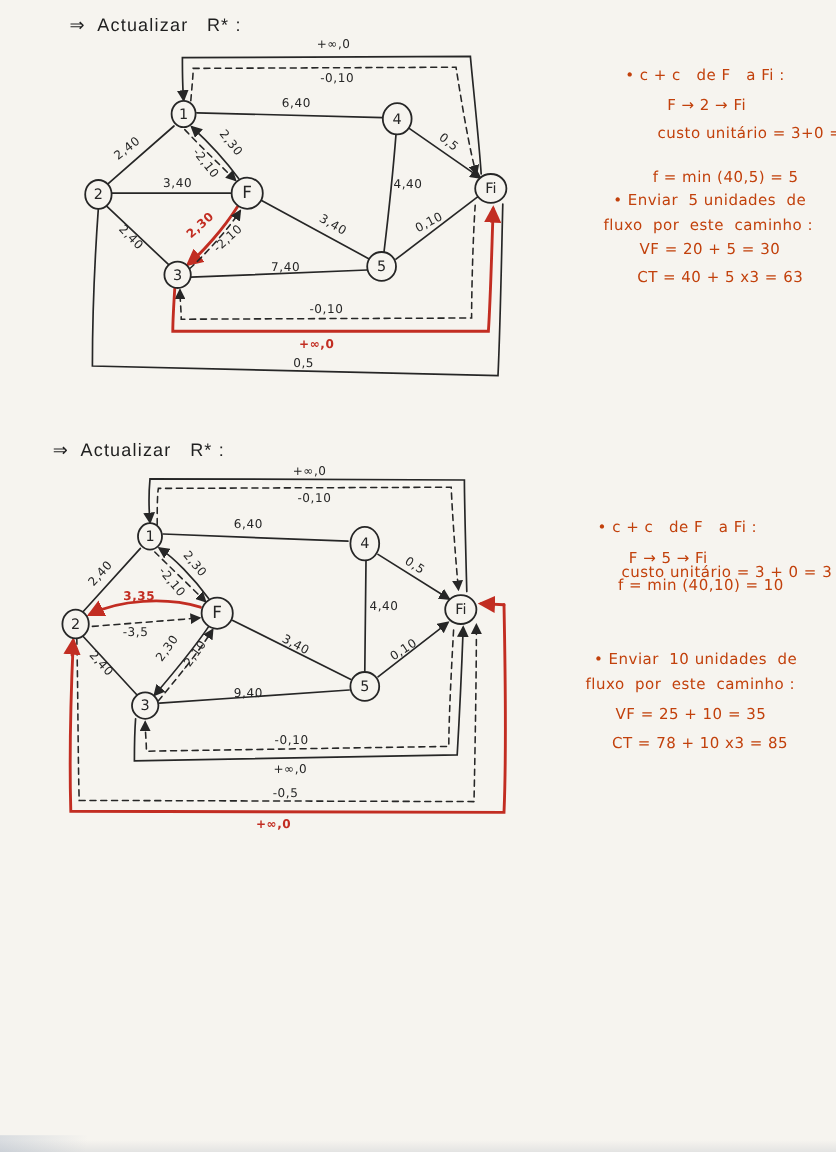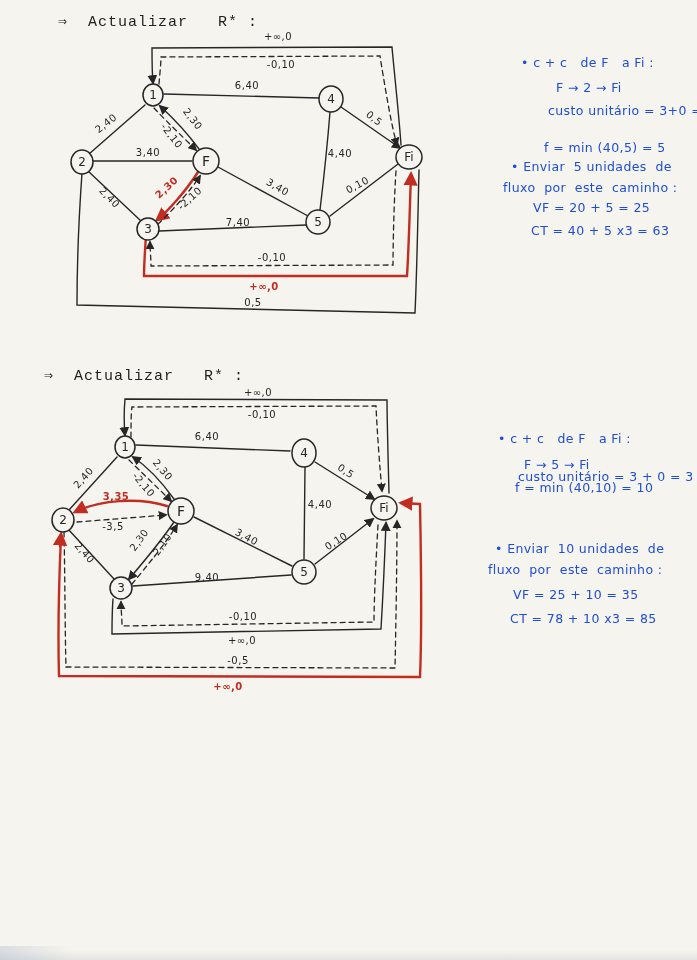--- a/index.html
+++ b/index.html
@@ -11,29 +11,29 @@
   .paper-edge{
     position:absolute;left:0;bottom:0;width:697px;height:10px;
     background:linear-gradient(to bottom,rgba(0,0,0,0) 0%,rgba(120,130,150,0.10) 70%,rgba(140,150,170,0.18) 100%);
   }
   .paper-corner{
     position:absolute;left:0;bottom:0;width:90px;height:14px;
     background:linear-gradient(100deg,rgba(130,150,180,0.25),rgba(130,150,180,0) 80%);
   }
   .sec-title{
     position:absolute;font-size:15px;letter-spacing:1px;color:#1f1f1f;
-    font-family:Liberation Mono, monospace;white-space:pre;
+    font-family:Liberation Sans, sans-serif;white-space:pre;
   }
   #title1{left:58px;top:12px;}
   #title2{left:44px;top:366px;}
   svg{position:absolute;left:0;}
   #g1{top:0;}
   #g2{top:350px;}
   .note-line{
-    position:absolute;font-size:12.5px;color:#1d4ed8;white-space:pre;
+    position:absolute;font-size:12.5px;color:#c2410c;white-space:pre;
     letter-spacing:0.4px;
   }
   text{fill:#262626;font-family:"DejaVu Sans",sans-serif;}
   .elab{font-size:10px;letter-spacing:0.5px;}
   .elab-red{font-size:10px;font-weight:bold;fill:#c22d22;letter-spacing:0.5px;}
   .nlab{font-size:12px;text-anchor:middle;dominant-baseline:central;}
   .nlab-big{font-size:14px;text-anchor:middle;dominant-baseline:central;}
   .edge{stroke:#262626;stroke-width:1.4;fill:none;stroke-linecap:round;}
   .edge-dash{stroke:#262626;stroke-width:1.3;fill:none;stroke-dasharray:5 4;stroke-linecap:round;}
   .edge-red{stroke:#c22d22;stroke-width:2.4;fill:none;stroke-linecap:round;}
@@ -179,21 +179,21 @@
   <text class="elab-red" x="228" y="690" text-anchor="middle">+∞,0</text>
 </svg>
 
 <div>
   <div class="note-line" style="left:521px;top:55px">• c + c   de F   a Fi :</div>
   <div class="note-line" style="left:556px;top:80px">F → 2 → Fi</div>
   <div class="note-line" style="left:548px;top:103px">custo unitário = 3+0 = 3</div>
   <div class="note-line" style="left:544px;top:140px">f = min (40,5) = 5</div>
   <div class="note-line" style="left:511px;top:159px">• Enviar  5 unidades  de</div>
   <div class="note-line" style="left:503px;top:180px">fluxo  por  este  caminho :</div>
-  <div class="note-line" style="left:533px;top:200px">VF = 20 + 5 = 25</div>
+  <div class="note-line" style="left:533px;top:200px">VF = 20 + 5 = 30</div>
   <div class="note-line" style="left:531px;top:223px">CT = 40 + 5 x3 = 63</div>
 </div>
 
 <div>
   <div class="note-line" style="left:498px;top:431px">• c + c   de F   a Fi :</div>
   <div class="note-line" style="left:524px;top:457px">F → 5 → Fi</div>
   <div class="note-line" style="left:518px;top:469px">custo unitário = 3 + 0 = 3</div>
   <div class="note-line" style="left:515px;top:480px">f = min (40,10) = 10</div>
   <div class="note-line" style="left:495px;top:541px">• Enviar  10 unidades  de</div>
   <div class="note-line" style="left:488px;top:562px">fluxo  por  este  caminho :</div>

